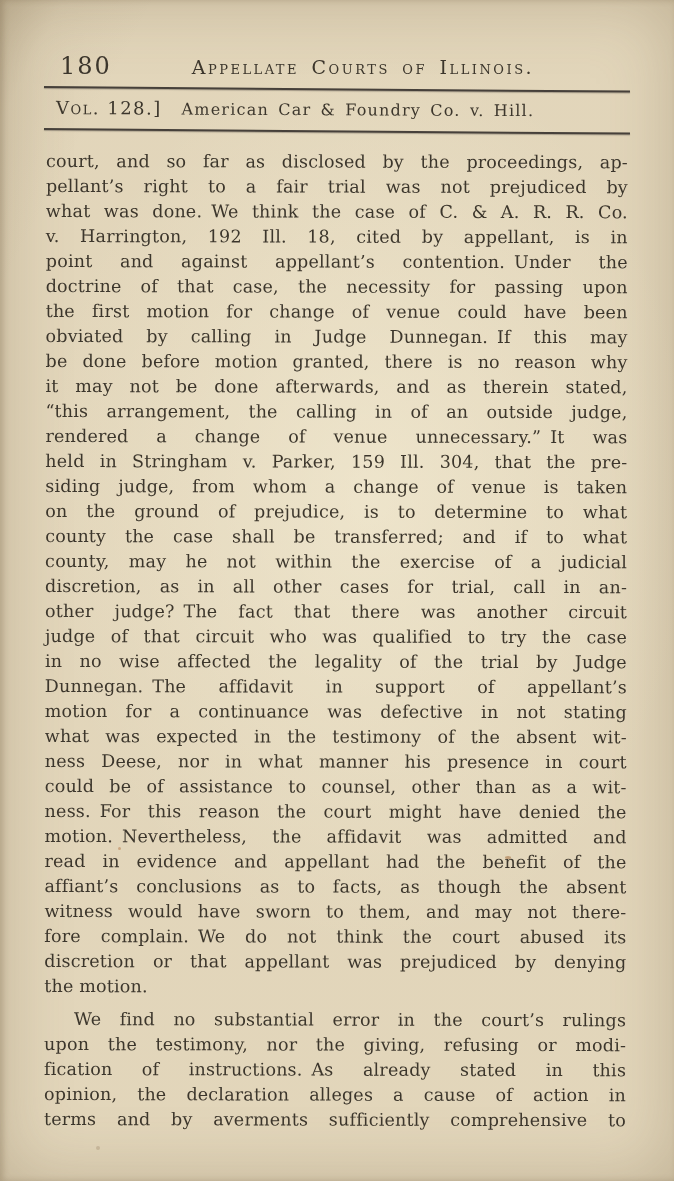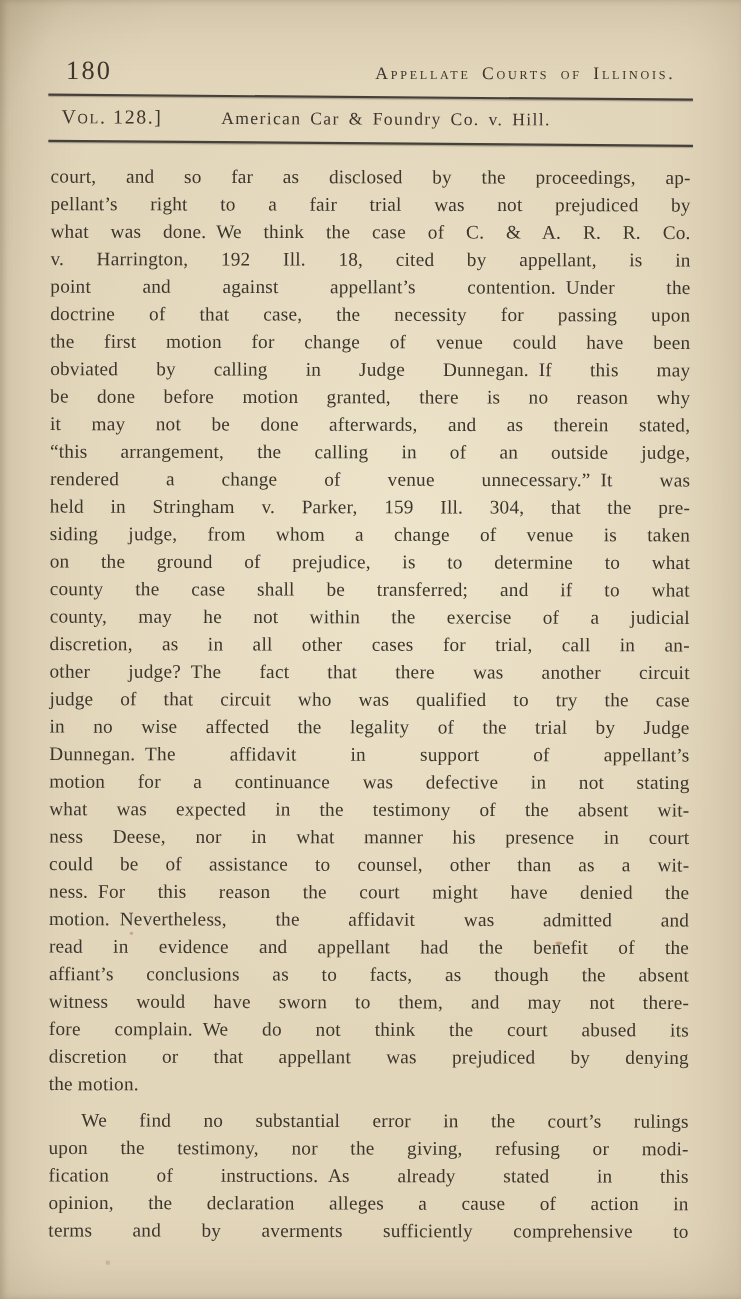--- a/index.html
+++ b/index.html
@@ -19,41 +19,40 @@
       radial-gradient(ellipse 70% 55% at 55% 42%, rgba(255, 250, 228, 0.40), rgba(255,250,228,0) 70%),
       linear-gradient(118deg, rgba(116, 96, 64, 0.20) 0%, rgba(116, 96, 64, 0.05) 5%, rgba(116,96,64,0) 12%),
       linear-gradient(0deg, rgba(116, 96, 64, 0.05), rgba(116, 96, 64, 0.05));
     box-shadow: inset 0 0 70px rgba(104, 84, 50, 0.28), inset 3px 0 6px rgba(90, 72, 42, 0.25);
   }
   .page-content {
     position: absolute;
     left: 46px;
     top: 0;
     width: 582px;
-    font-family: Liberation Serif, serif;
   }
 
   
   header { display: block; }
   .head-row {
     display: flex;
     align-items: baseline;
     padding: 52px 0 6px 0;
   }
   .page-num {
     font-size: 24px;
     letter-spacing: 2px;
     padding-left: 14px;
     flex: 0 0 auto;
   }
   .running-title {
     flex: 1 1 auto;
-    text-align: right;
+    text-align: center;
     font-variant: small-caps;
-    font-size: 16px;
+    font-size: 19px;
     letter-spacing: 2.5px;
     word-spacing: 4px;
     padding-right: 14px;
     white-space: nowrap;
   }
   .rule {
     height: 2px;
     background: var(--rule, #46403a);
     width: 586px;
     margin-left: -2px;

